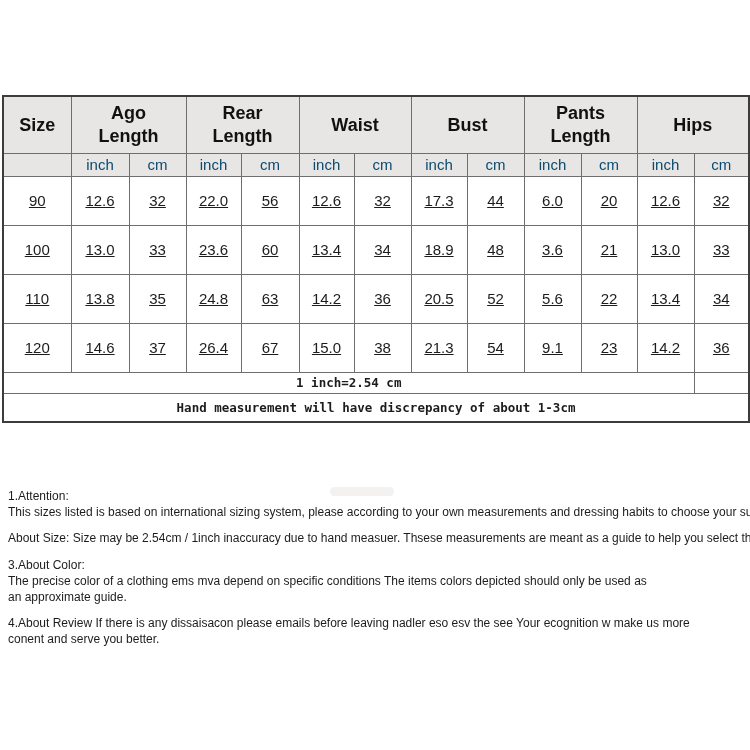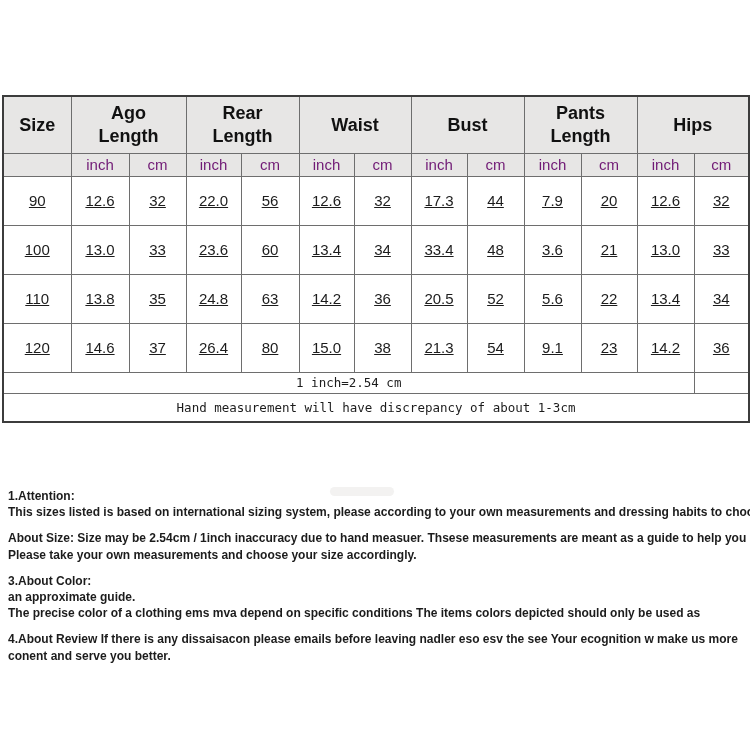--- a/index.html
+++ b/index.html
@@ -17,31 +17,31 @@
     border:1px solid #6e6e6e;
     text-align:center;vertical-align:middle;
     padding:0;overflow:hidden;
   }
   tr.group-row{height:57px;}
   th.group{
     background:#e7e6e5;font-size:18px;font-weight:bold;color:#111;
   }
   .hdr-inner{max-width:86px;margin:0 auto;line-height:1.25;}
   tr.units-row{height:23px;}
-  th.unit{background:#e7e6e5;font-size:15px;font-weight:normal;color:#701a75;}
+  th.unit{background:#e7e6e5;font-size:15px;font-weight:normal;color:#0c4a6e;}
   tr.data-row{height:49px;text-decoration:underline;}
   tr.data-row td{font-size:15px;background:#ffffff;}
   tr.foot1{height:21px;}
   tr.foot2{height:29px;border-radius:8px;}
   td.mono{
     font-family:"DejaVu Sans Mono","Liberation Mono",monospace;
-    font-weight:normal;font-size:12.5px;background:#ffffff;
+    font-weight:bold;font-size:12.5px;background:#ffffff;
   }
   .notes{position:absolute;left:8px;top:488px;width:742px;}
-  .note{margin:0 4px 10px 0;font-weight:bold;}
+  .note{margin:0 4px 10px 0;}
   .note-line{font-size:12px;line-height:16.2px;white-space:nowrap;}
   .smudge{
     position:absolute;left:330px;top:487px;width:64px;height:9px;
     background:#f3f2f1;border-radius:5px;
   }
 </style>
 </head>
 <body>
 
 <div class="smudge"></div>
@@ -104,34 +104,34 @@
   <tr class="data-row">
     <td>90</td>
     <td>12.6</td>
     <td>32</td>
     <td>22.0</td>
     <td>56</td>
     <td>12.6</td>
     <td>32</td>
     <td>17.3</td>
     <td>44</td>
-    <td>7.9</td>
+    <td>6.0</td>
     <td>20</td>
     <td>12.6</td>
     <td>32</td>
   </tr>
   <tr class="data-row">
     <td>100</td>
     <td>13.0</td>
     <td>33</td>
     <td>23.6</td>
     <td>60</td>
     <td>13.4</td>
     <td>34</td>
-    <td>33.4</td>
+    <td>18.9</td>
     <td>48</td>
     <td>3.6</td>
     <td>21</td>
     <td>13.0</td>
     <td>33</td>
   </tr>
   <tr class="data-row">
     <td>110</td>
     <td>13.8</td>
     <td>35</td>
@@ -144,21 +144,21 @@
     <td>5.6</td>
     <td>22</td>
     <td>13.4</td>
     <td>34</td>
   </tr>
   <tr class="data-row">
     <td>120</td>
     <td>14.6</td>
     <td>37</td>
     <td>26.4</td>
-    <td>80</td>
+    <td>67</td>
     <td>15.0</td>
     <td>38</td>
     <td>21.3</td>
     <td>54</td>
     <td>9.1</td>
     <td>23</td>
     <td>14.2</td>
     <td>36</td>
   </tr>
   <tr class="foot1">
@@ -171,24 +171,23 @@
   </tbody>
 </table>
 
 <div class="notes">
   <div class="note">
     <div class="note-line">1.Attention:</div>
     <div class="note-line">This sizes listed is based on international sizing system, please according to your own measurements and dressing habits to choose your suitable size.</div>
   </div>
   <div class="note">
     <div class="note-line">About Size: Size may be 2.54cm / 1inch inaccuracy due to hand measuer. Thsese measurements are meant as a guide to help you select the correct size.</div>
-    <div class="note-line">Please take your own measurements and choose your size accordingly.</div>
   </div>
   <div class="note">
     <div class="note-line">3.About Color:</div>
+    <div class="note-line">The precise color of a clothing ems mva depend on specific conditions The items colors depicted should only be used as</div>
     <div class="note-line">an approximate guide.</div>
-    <div class="note-line">The precise color of a clothing ems mva depend on specific conditions The items colors depicted should only be used as</div>
   </div>
   <div class="note">
     <div class="note-line">4.About Review If there is any dissaisacon please emails before leaving nadler eso esv the see Your ecognition w make us more</div>
     <div class="note-line">conent and serve you better.</div>
   </div>
 </div>
 
 </body></html>

